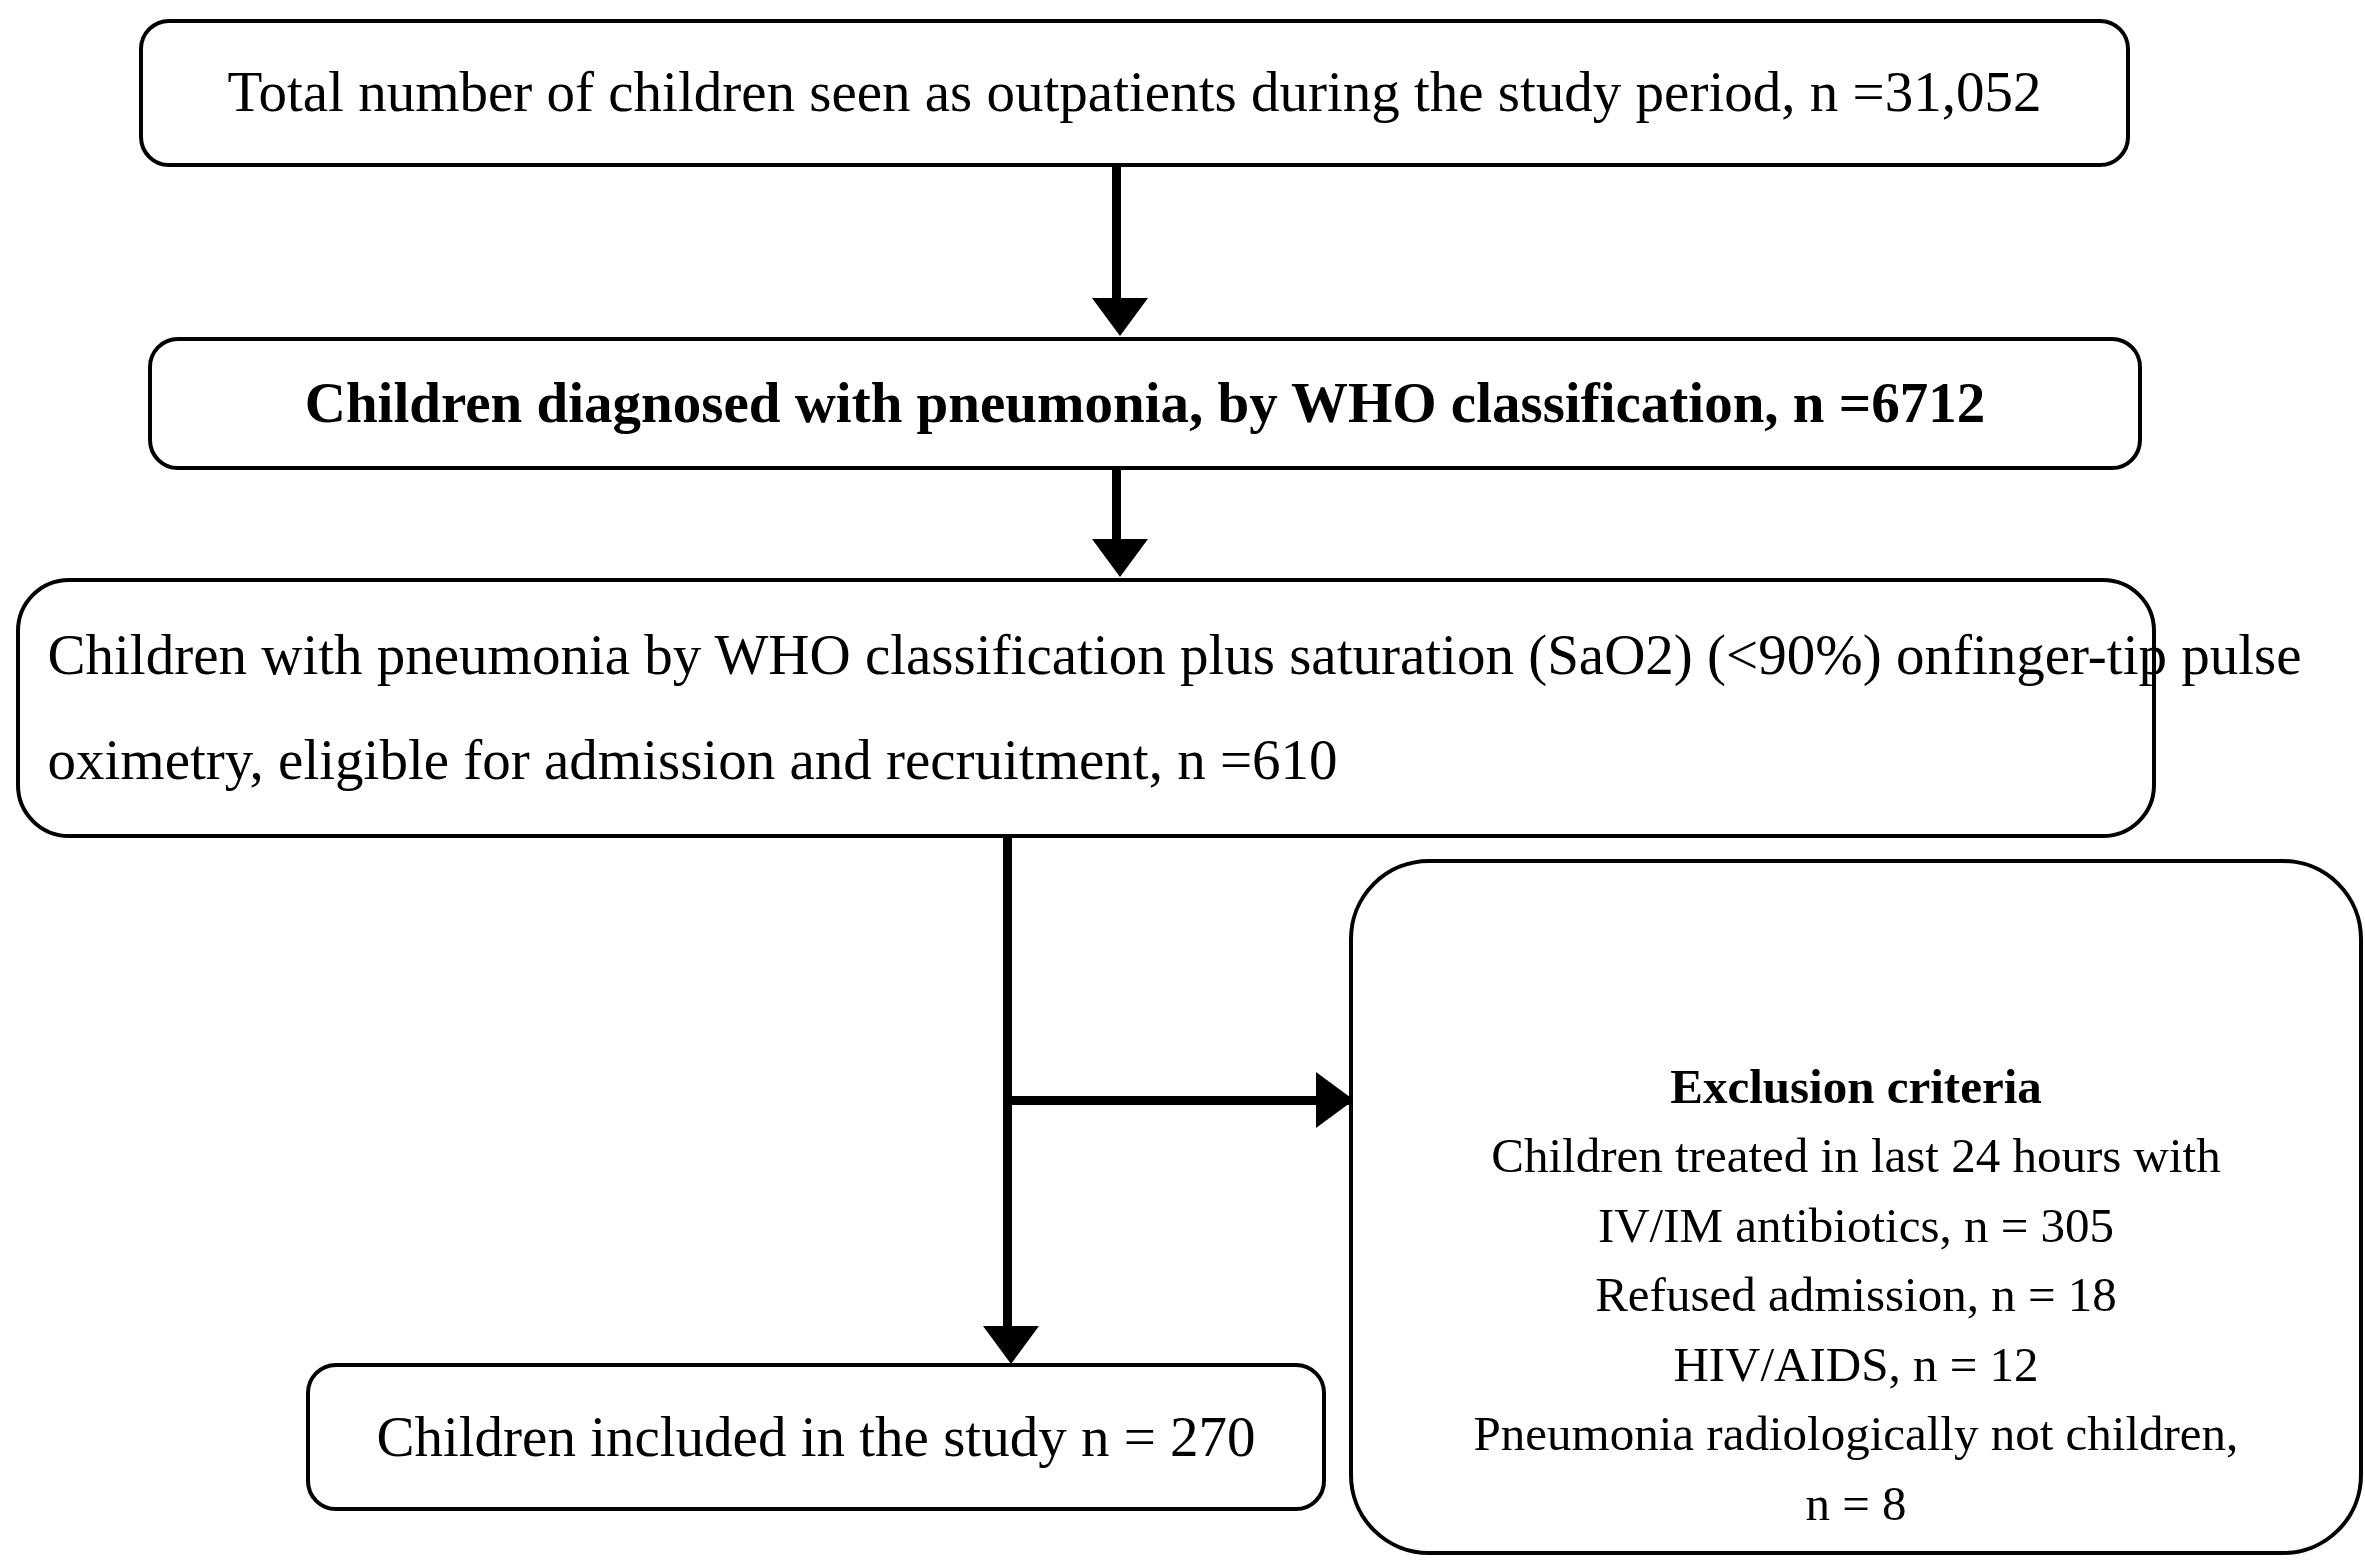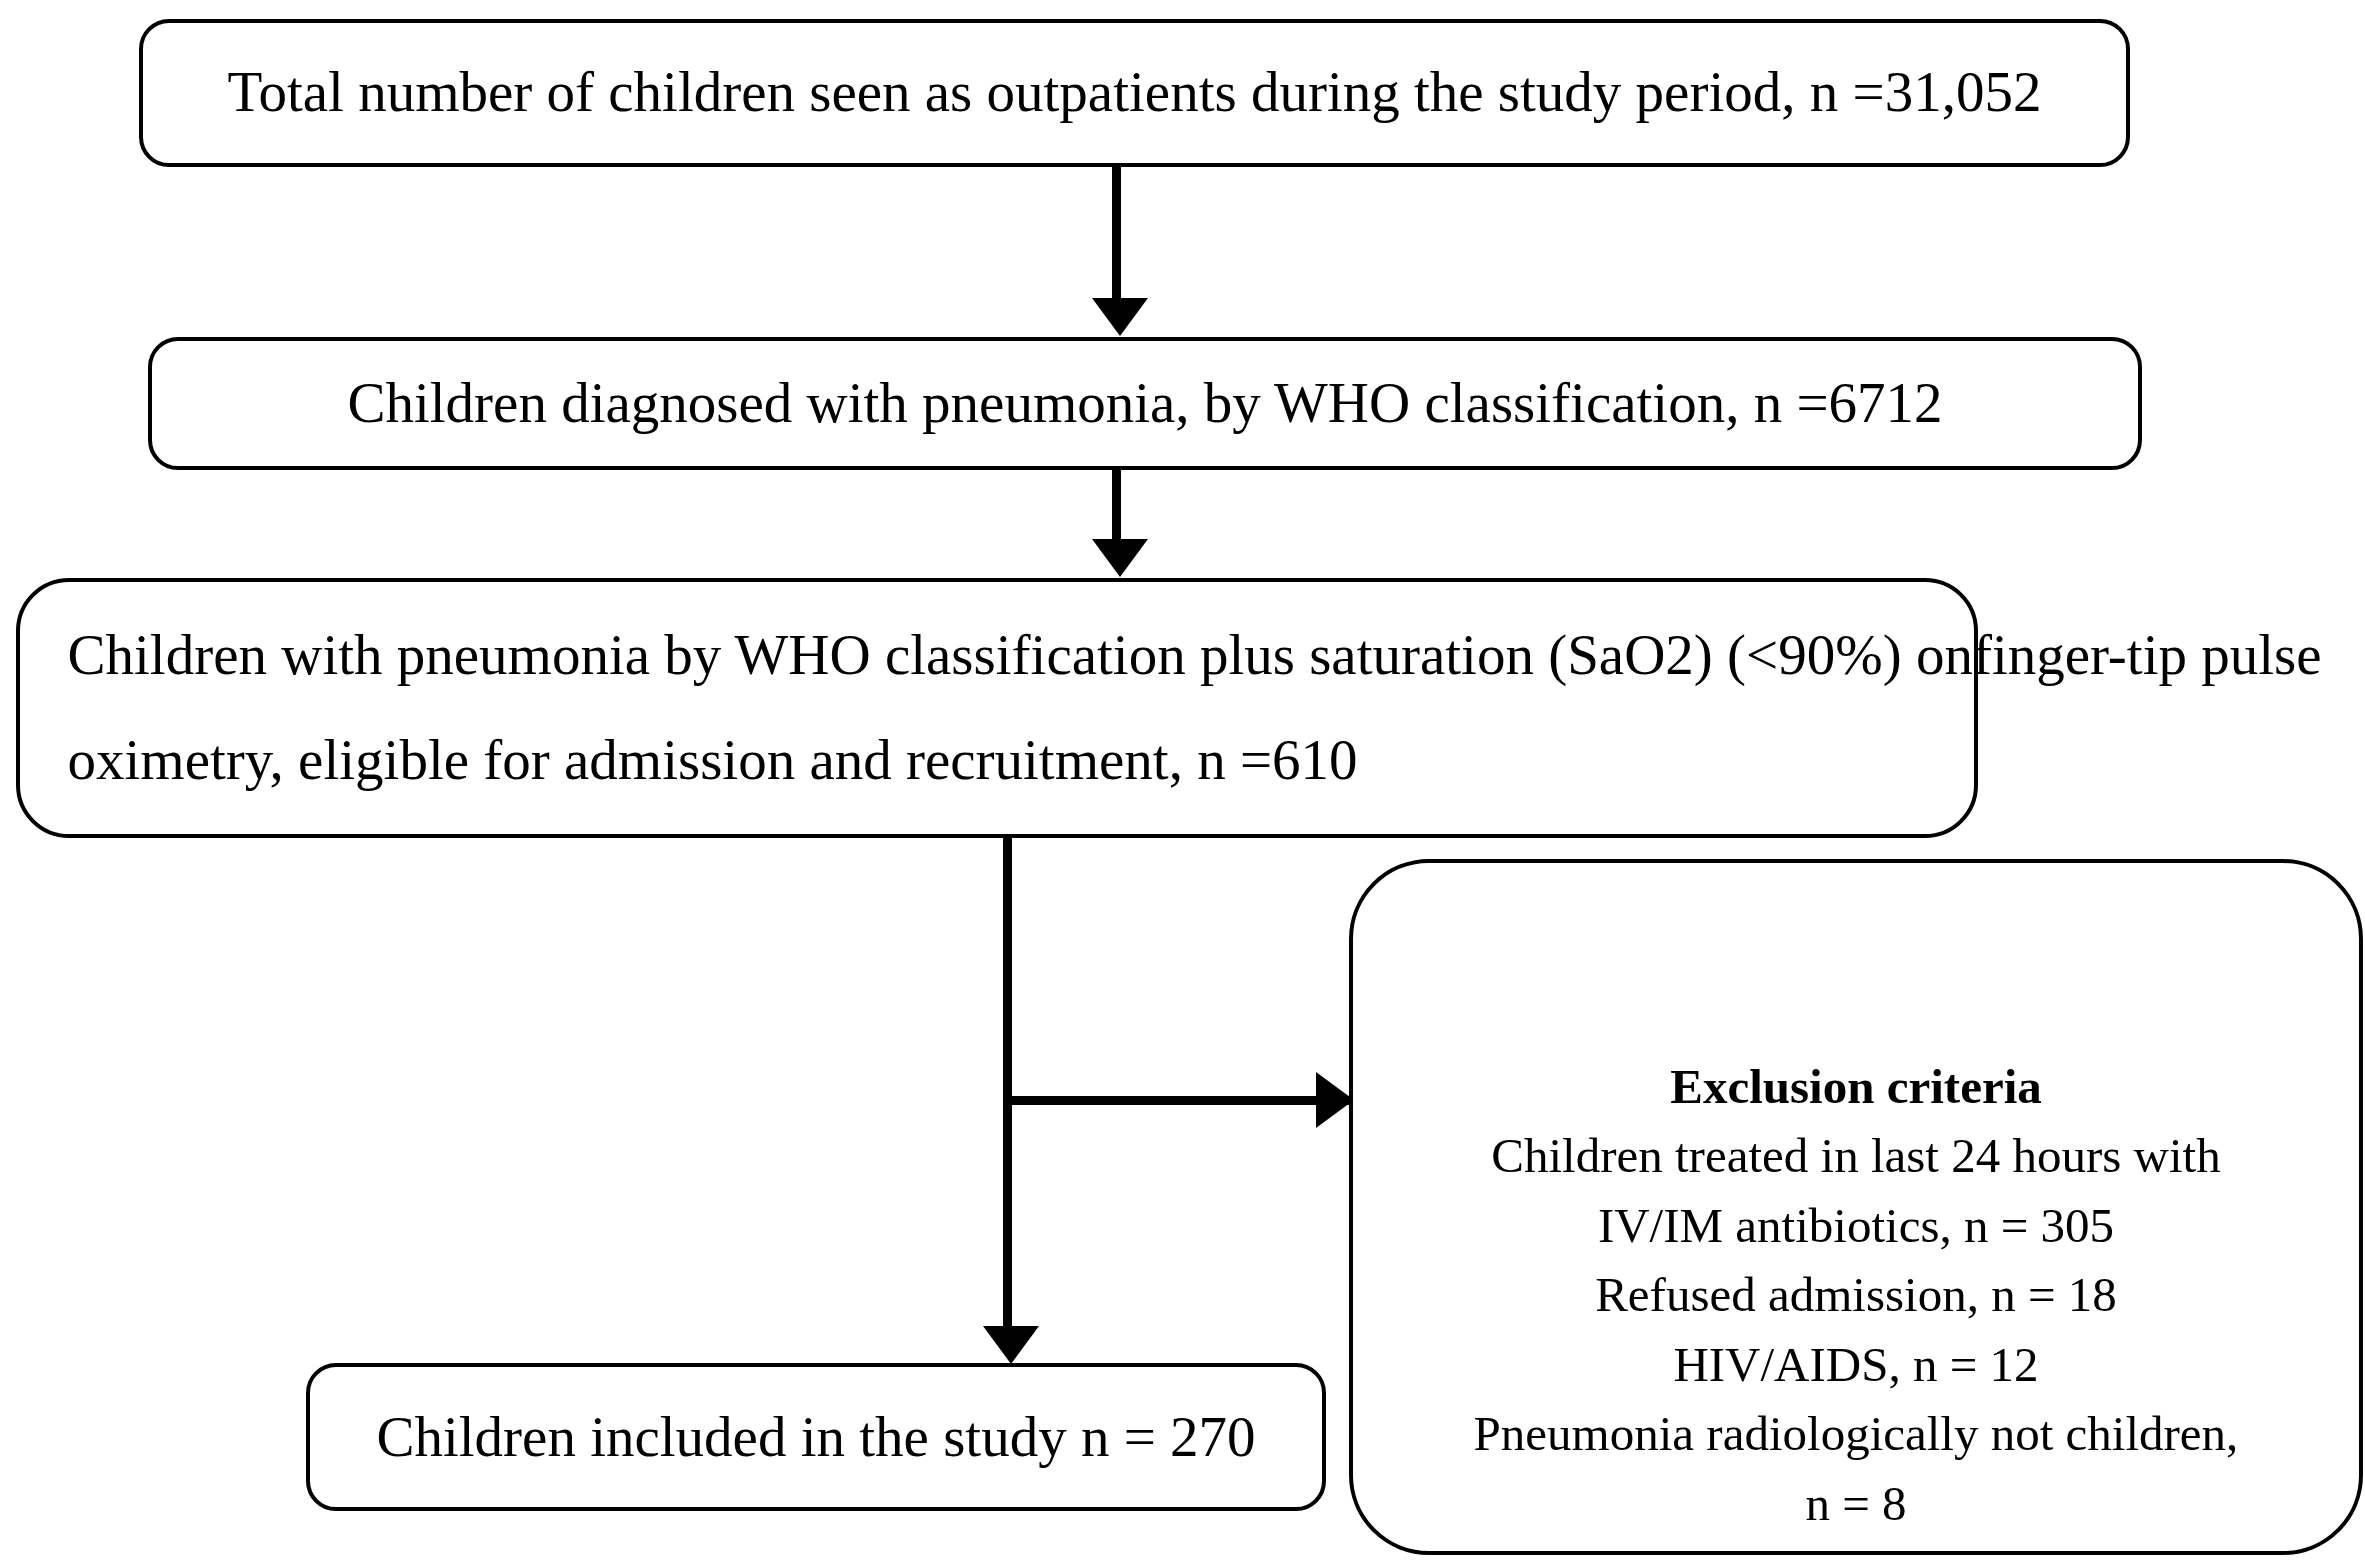--- a/index.html
+++ b/index.html
@@ -48,32 +48,32 @@
   
   #box-who {
     left: 148px;
     top: 337px;
     width: 1994px;
     height: 133px;
     border-radius: 30px;
     align-items: center;
     text-align: center;
   }
-  #box-who .line { font-size: 57px; line-height: 1.1; }
+  #box-who .line { font-size: 57px; line-height: 1.1; font-weight: bold; }
 
   
   #box-eligible {
     left: 15.5px;
     top: 578px;
-    width: 1962px;
+    width: 2140px;
     height: 260px;
     border-radius: 53px;
     align-items: flex-start;
     text-align: left;
-    padding: 0 48px;
+    padding: 0 28px;
     gap: 24px;
   }
   #box-eligible .line { font-size: 57px; line-height: 1.42; }
 
   
   #box-exclusion {
     left: 1349px;
     top: 859px;
     width: 1014px;
     height: 696px;

